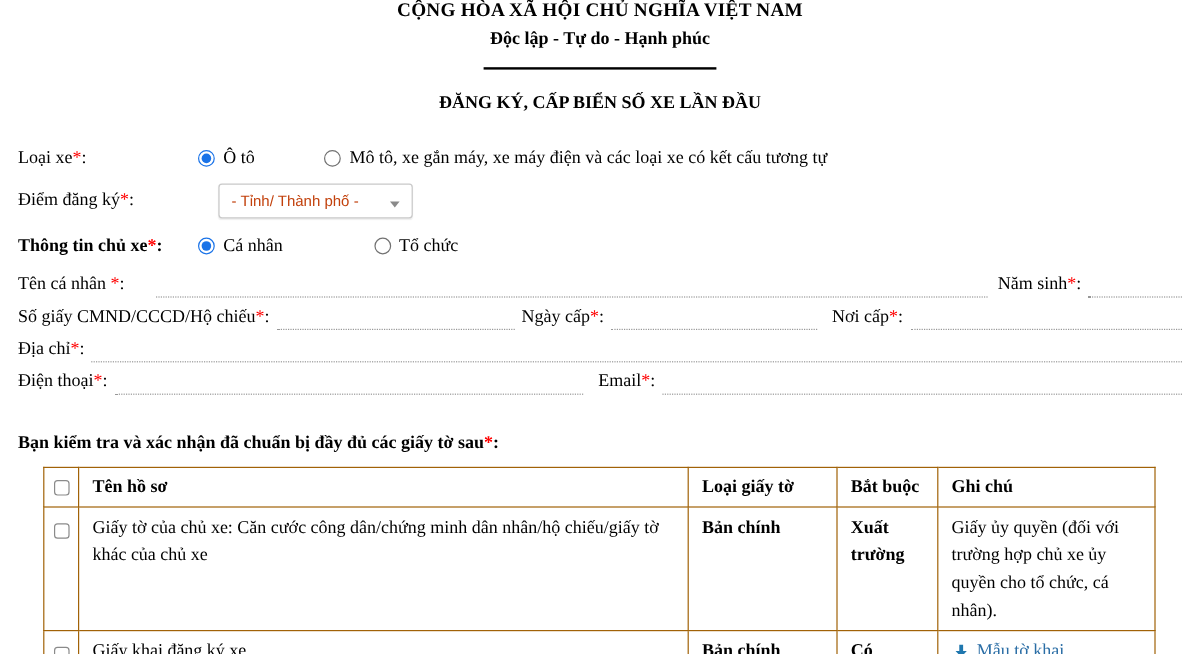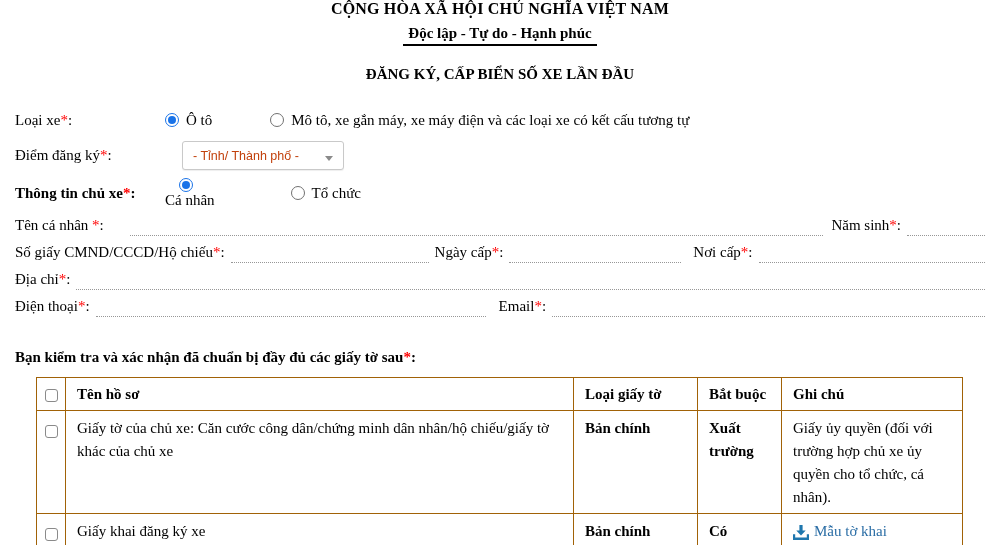--- a/index.html
+++ b/index.html
@@ -4,21 +4,21 @@
 <style>
   * { margin:0; padding:0; box-sizing:border-box; }
   html,body { width:1000px; height:545px; overflow:hidden; background:#fff; }
   body { font-family:"Liberation Serif", serif; color:#000; font-size:15px; }
   .page { padding:0 15px; width:1000px; }
 
   
   .nat { text-align:center; }
   .m1 { padding-top:0; font-size:16px; font-weight:bold; letter-spacing:.2px; }
   .m2 { margin-top:7px; font-size:15px; font-weight:bold; }
-  .m2 span { display:inline-block; border-bottom:2px solid #000; padding:0 5px 2px; }
+  .m2 span { display:inline-block; border-bottom:2px solid #000; padding:0 5px 14px; }
   .ftitle { margin-top:20px; font-size:15px; font-weight:bold; text-align:center; }
 
   
   .form { margin-top:26px; }
   .frow { display:flex; align-items:center; }
   .frow.inputs { align-items:flex-end; }
   .lblcol { width:150px; flex:none; }
   .lbl { white-space:nowrap; }
   .bold { font-weight:bold; }
   .req { color:#ff0000; }
@@ -34,21 +34,21 @@
   .fill { flex:1; }
 
   
   .radio-opt { display:flex; align-items:center; cursor:pointer; }
   .radio { width:14px; height:14px; border:1.5px solid #717171; border-radius:50%;
            margin-right:7px; position:relative; background:#fff; flex:none; }
   .radio.checked { border-color:#1a73e8; }
   .radio.checked::after { content:""; position:absolute; left:2px; top:2px; right:2px; bottom:2px;
            border-radius:50%; background:#1a73e8; }
   .gap58 { margin-right:58px; }
-  .gap76 { margin-right:76px;flex-direction:column; }
+  .gap76 { margin-right:76px; }
 
   
   .select { width:162px; height:29px; border:1px solid #c9c9c9; border-radius:3px; background:#fff;
             display:flex; align-items:center; padding:0 40px 0 10px; position:relative; cursor:pointer;
             font-family:"Liberation Sans", sans-serif; font-size:12.5px; color:#c2410c;
             box-shadow:0 1px 1px rgba(0,0,0,.07); }
   .select .arrow { position:absolute; right:10px; bottom:8px; width:0; height:0;
             border-left:4px solid transparent; border-right:4px solid transparent;
             border-top:5px solid #8a8a8a; }
 

